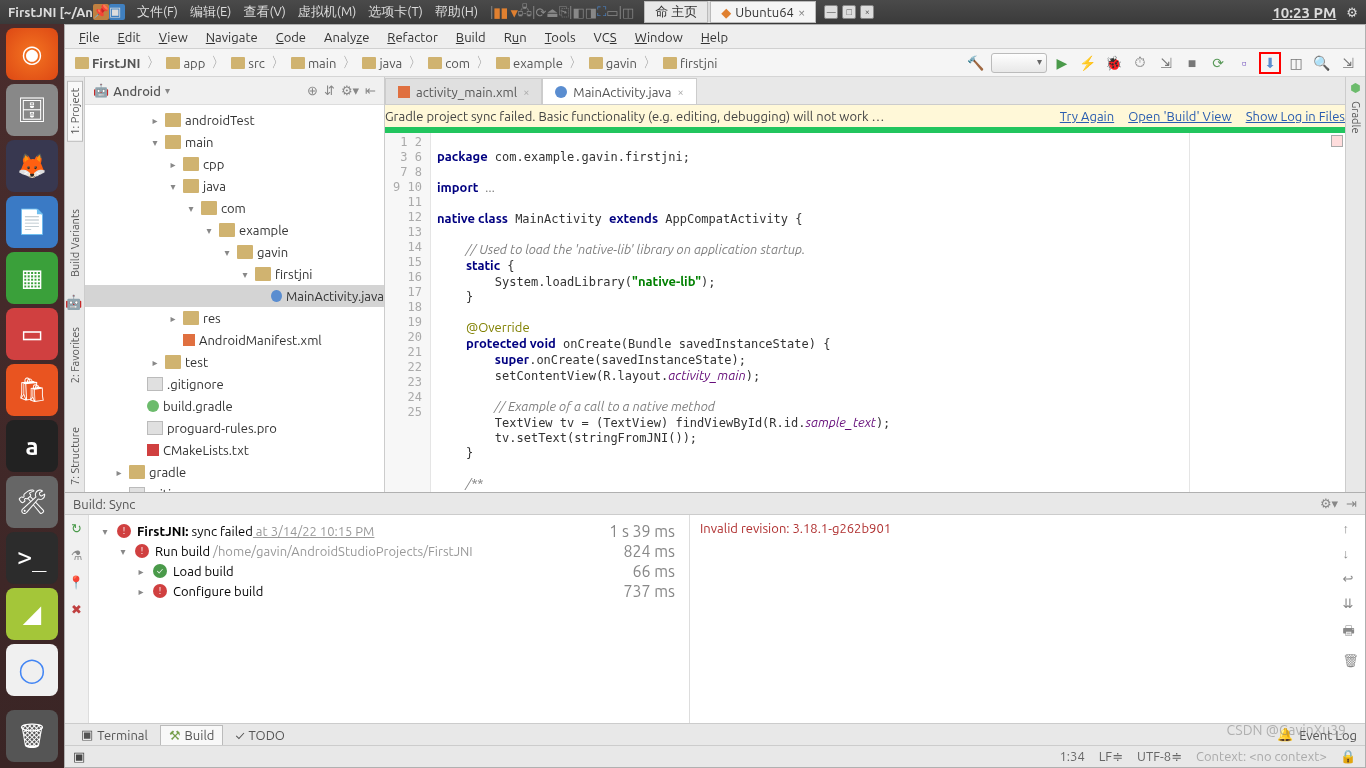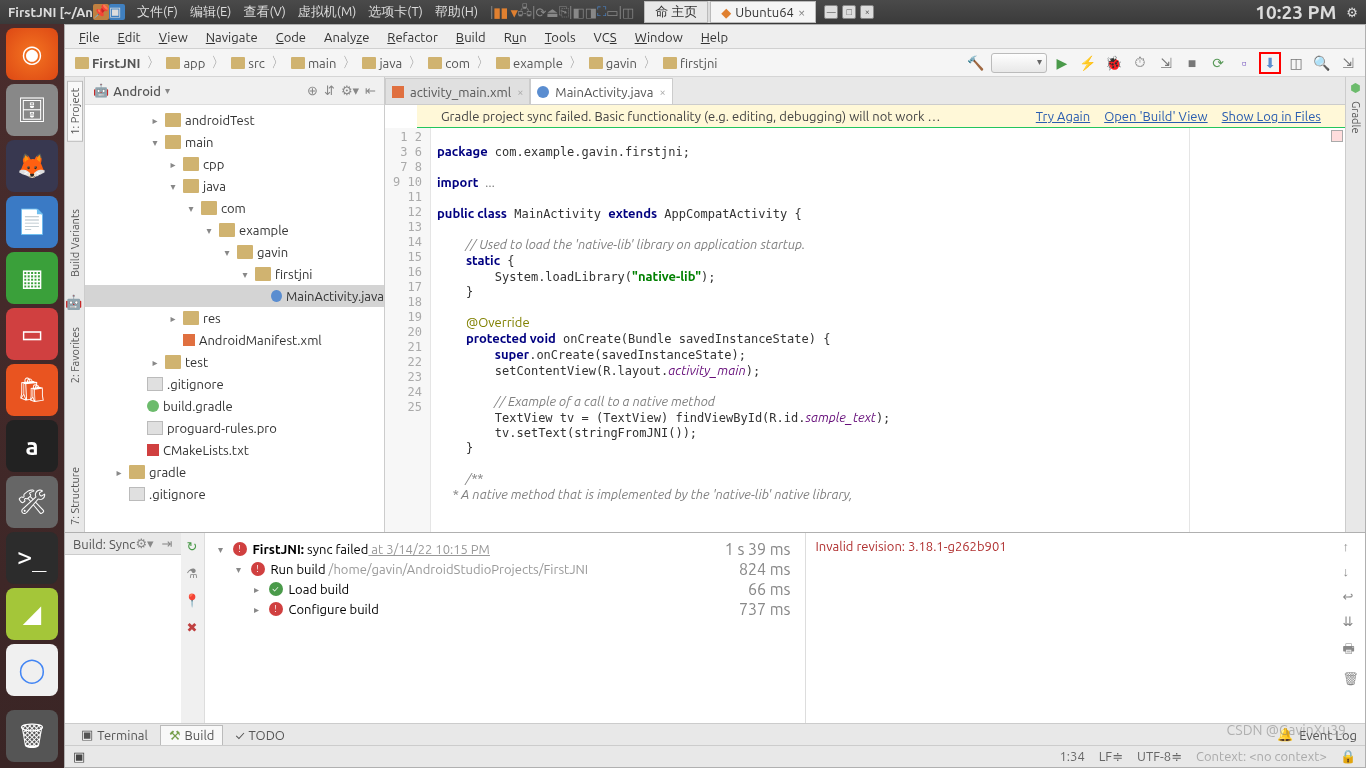--- a/index.html
+++ b/index.html
@@ -3,21 +3,21 @@
 <meta charset="utf-8">
 <style>
 * { margin: 0; padding: 0; box-sizing: border-box; font-family: "Ubuntu", "Segoe UI", Arial, sans-serif; font-size: 13px; }
 body { width: 1366px; height: 768px; background: #f0f0f0; overflow: hidden; position: relative; }
 .top-panel { height: 24px; background: linear-gradient(#4a4a4a, #3a3a3a); color: #dcdcdc; display: flex; align-items: center; padding: 0 8px; font-size: 12px; }
 .top-panel .left { display: flex; align-items: center; }
 .top-panel .right { margin-left: auto; display: flex; gap: 10px; align-items: center; }
 .top-panel .menus { display: flex; gap: 4px; margin-left: 8px; }
 .top-panel .menus span { padding: 0 4px; cursor: default; }
 .top-panel .tb-icon { width: 16px; height: 16px; background: #666; border-radius: 2px; display: inline-block; }
-.top-panel .clock { font-weight: bold; font-size: 19px; }
+.top-panel .clock { font-weight: bold; font-size: 15px; text-decoration: underline; }
 .tab-strip { display: flex; gap: 2px; margin-left: 10px; background: #dcdcdc; border-radius: 3px 3px 0 0; }
 .tab-strip .tab { background: #e8e8e8; padding: 1px 10px; font-size: 11px; color: #333; border: 1px solid #bbb; display: flex; gap: 4px; align-items: center; }
 .tab-strip .tab.active { background: #f5f5f5; }
 .win-btns { display:flex; gap:4px; margin-left:8px;}
 .win-btns span {width:14px;height:14px;border:1px solid #888;background:#ddd;border-radius:2px;font-size:9px;text-align:center;line-height:12px;color:#555;}
 
 .launcher { position: absolute; left: 0; top: 24px; width: 64px; height: 744px; background: linear-gradient(#4a2d2d, #3a2525); display: flex; flex-direction: column; align-items: center; padding-top: 4px; gap: 4px; }
 .launcher .lic { width: 52px; height: 52px; border-radius: 8px; display: flex; align-items: center; justify-content: center; font-size: 24px; color: white; }
 .lic.ubuntu { background: radial-gradient(#f47421, #dd4814); }
 .lic.files { background: #888; }
@@ -63,39 +63,39 @@
 .tree-row .ico { width: 16px; height: 14px; display: inline-block; }
 .ico.folder { background: #d0b370; border-radius: 1px; }
 .ico.file { background: #e0e0e0; border: 1px solid #bbb; }
 .ico.java { background: #5a8dd0; border-radius: 50%; width:12px;height:12px; }
 .ico.xml { background: #e07040; width:12px;height:12px; }
 .ico.gradle { background: #6cbb6c; border-radius:50%; width:12px;height:12px;}
 .ico.cmake { background: #d04040; width:12px;height:12px; font-size:8px;}
 
 .editor-area { flex: 1; display: flex; flex-direction: column; background: #fff; }
 .etabs { height: 28px; background: #e8e8e8; display: flex; align-items: flex-end; border-bottom: 1px solid #ccc; }
-.etab { height: 26px; padding: 0 6px; display: flex; align-items: center; gap: 6px; background: #e0e0e0; border: 1px solid #ccc; border-bottom: none; color: #555; font-size: 12px; }
+.etab { height: 26px; padding: 0 12px; display: flex; align-items: center; gap: 6px; background: #e0e0e0; border: 1px solid #ccc; border-bottom: none; color: #555; font-size: 12px; }
 .etab.active { background: #fff; }
 .etab .close { color: #aaa; font-size: 11px; }
-.notice { background: #fff8d8; border-bottom: 1px solid #22c55e; padding: 4px 24px; font-size: 13px; color: #444; display: flex; gap: 14px; align-items: center; margin-left: 32px; }
+.notice { background: #fff8d8; border-bottom: 6px solid #22c55e; padding: 4px 0; font-size: 13px; color: #444; display: flex; gap: 14px; align-items: center; }
 .notice .link { color: #2a5db0; text-decoration: underline; cursor: pointer; }
 .code-wrap { flex: 1; display: flex; overflow: hidden; position: relative; }
 .gutter { width: 46px; background: #f7f7f7; border-right: 1px solid #e5e5e5; text-align: right; padding: 2px 8px 2px 2px; color: #aaa; font-family: "DejaVu Sans Mono", monospace; font-size: 12px; line-height: 15px; }
 .code { flex: 1; font-family: "DejaVu Sans Mono", monospace; font-size: 12px; line-height: 15px; padding: 16px 6px; white-space: pre; color: #333; position:relative; overflow:hidden;}
 .kw { color: #000080; font-weight: bold; }
 .str { color: #008000; font-weight: bold; }
 .cmt { color: #808080; font-style: italic; }
 .ann { color: #808000; }
 .code-vline { position:absolute; left:758px; top:0; bottom:0; border-left:1px solid #e5e5e5;}
 .code-mark { position:absolute; right:2px; top:2px; width:12px;height:12px;border:1px solid #aaa;background:#fdd;}
 
 .right-gutter { width: 20px; background: #e8e8e8; border-left: 1px solid #ccc; display:flex; flex-direction:column; align-items:center; padding-top:4px;}
 .right-gutter .vtab { writing-mode: vertical-rl; font-size: 11px; color: #555; padding: 6px 1px; }
 
-.build-panel { height: 191px; border-top: 1px solid #b0b0b0; background: #fff; display: flex; flex-direction: row; }
+.build-panel { height: 231px; border-top: 1px solid #b0b0b0; background: #fff; display: flex; flex-direction: column; }
 .bp-header { height: 22px; background: #e8e8e8; border-bottom: 1px solid #ccc; display: flex; align-items: center; padding: 0 8px; color: #555; font-size: 12px; }
 .bp-header .tools { margin-left:auto; display:flex; gap:8px; color:#888;}
 .bp-body { flex: 1; display: flex; }
 .bp-left-icons { width:24px; background:#f0f0f0; border-right:1px solid #ddd; display:flex; flex-direction:column; align-items:center; padding-top:6px; gap:12px; color:#888;}
 .bp-tree { width: 600px; padding: 6px 4px; font-size: 13px; }
 .bp-row { display: flex; align-items: center; height: 20px; gap: 6px; }
 .bp-row .arrow { width: 12px; color: #888; font-size: 10px; text-align:center;}
 .bp-row .st-icon { width: 14px; height: 14px; border-radius: 50%; display: inline-flex; align-items:center; justify-content:center; font-size:9px; color:#fff;}
 .st-err { background: #d04040; }
 .st-ok { background: #4a9a4a; }
@@ -423,21 +423,21 @@
 20
 21
 22
 23
 24
 25</div>
         <div class="code"><div class="code-vline"></div><div class="code-mark"></div><span class="kw">package</span> com.example.gavin.firstjni;
 
 <span class="kw">import</span> <span class="cmt">...</span>
 
-<span class="kw">public class</span> MainActivity <span class="kw">extends</span> AppCompatActivity {
+<span class="kw">native class</span> MainActivity <span class="kw">extends</span> AppCompatActivity {
 
     <span class="cmt">// Used to load the 'native-lib' library on application startup.</span>
     <span class="kw">static</span> {
         System.loadLibrary(<span class="str">"native-lib"</span>);
     }
 
     <span class="ann">@Override</span>
     <span class="kw">protected void</span> onCreate(Bundle savedInstanceState) {
         <span class="kw">super</span>.onCreate(savedInstanceState);
         setContentView(R.layout.<span style="color:#660e7a;font-style:italic">activity_main</span>);

